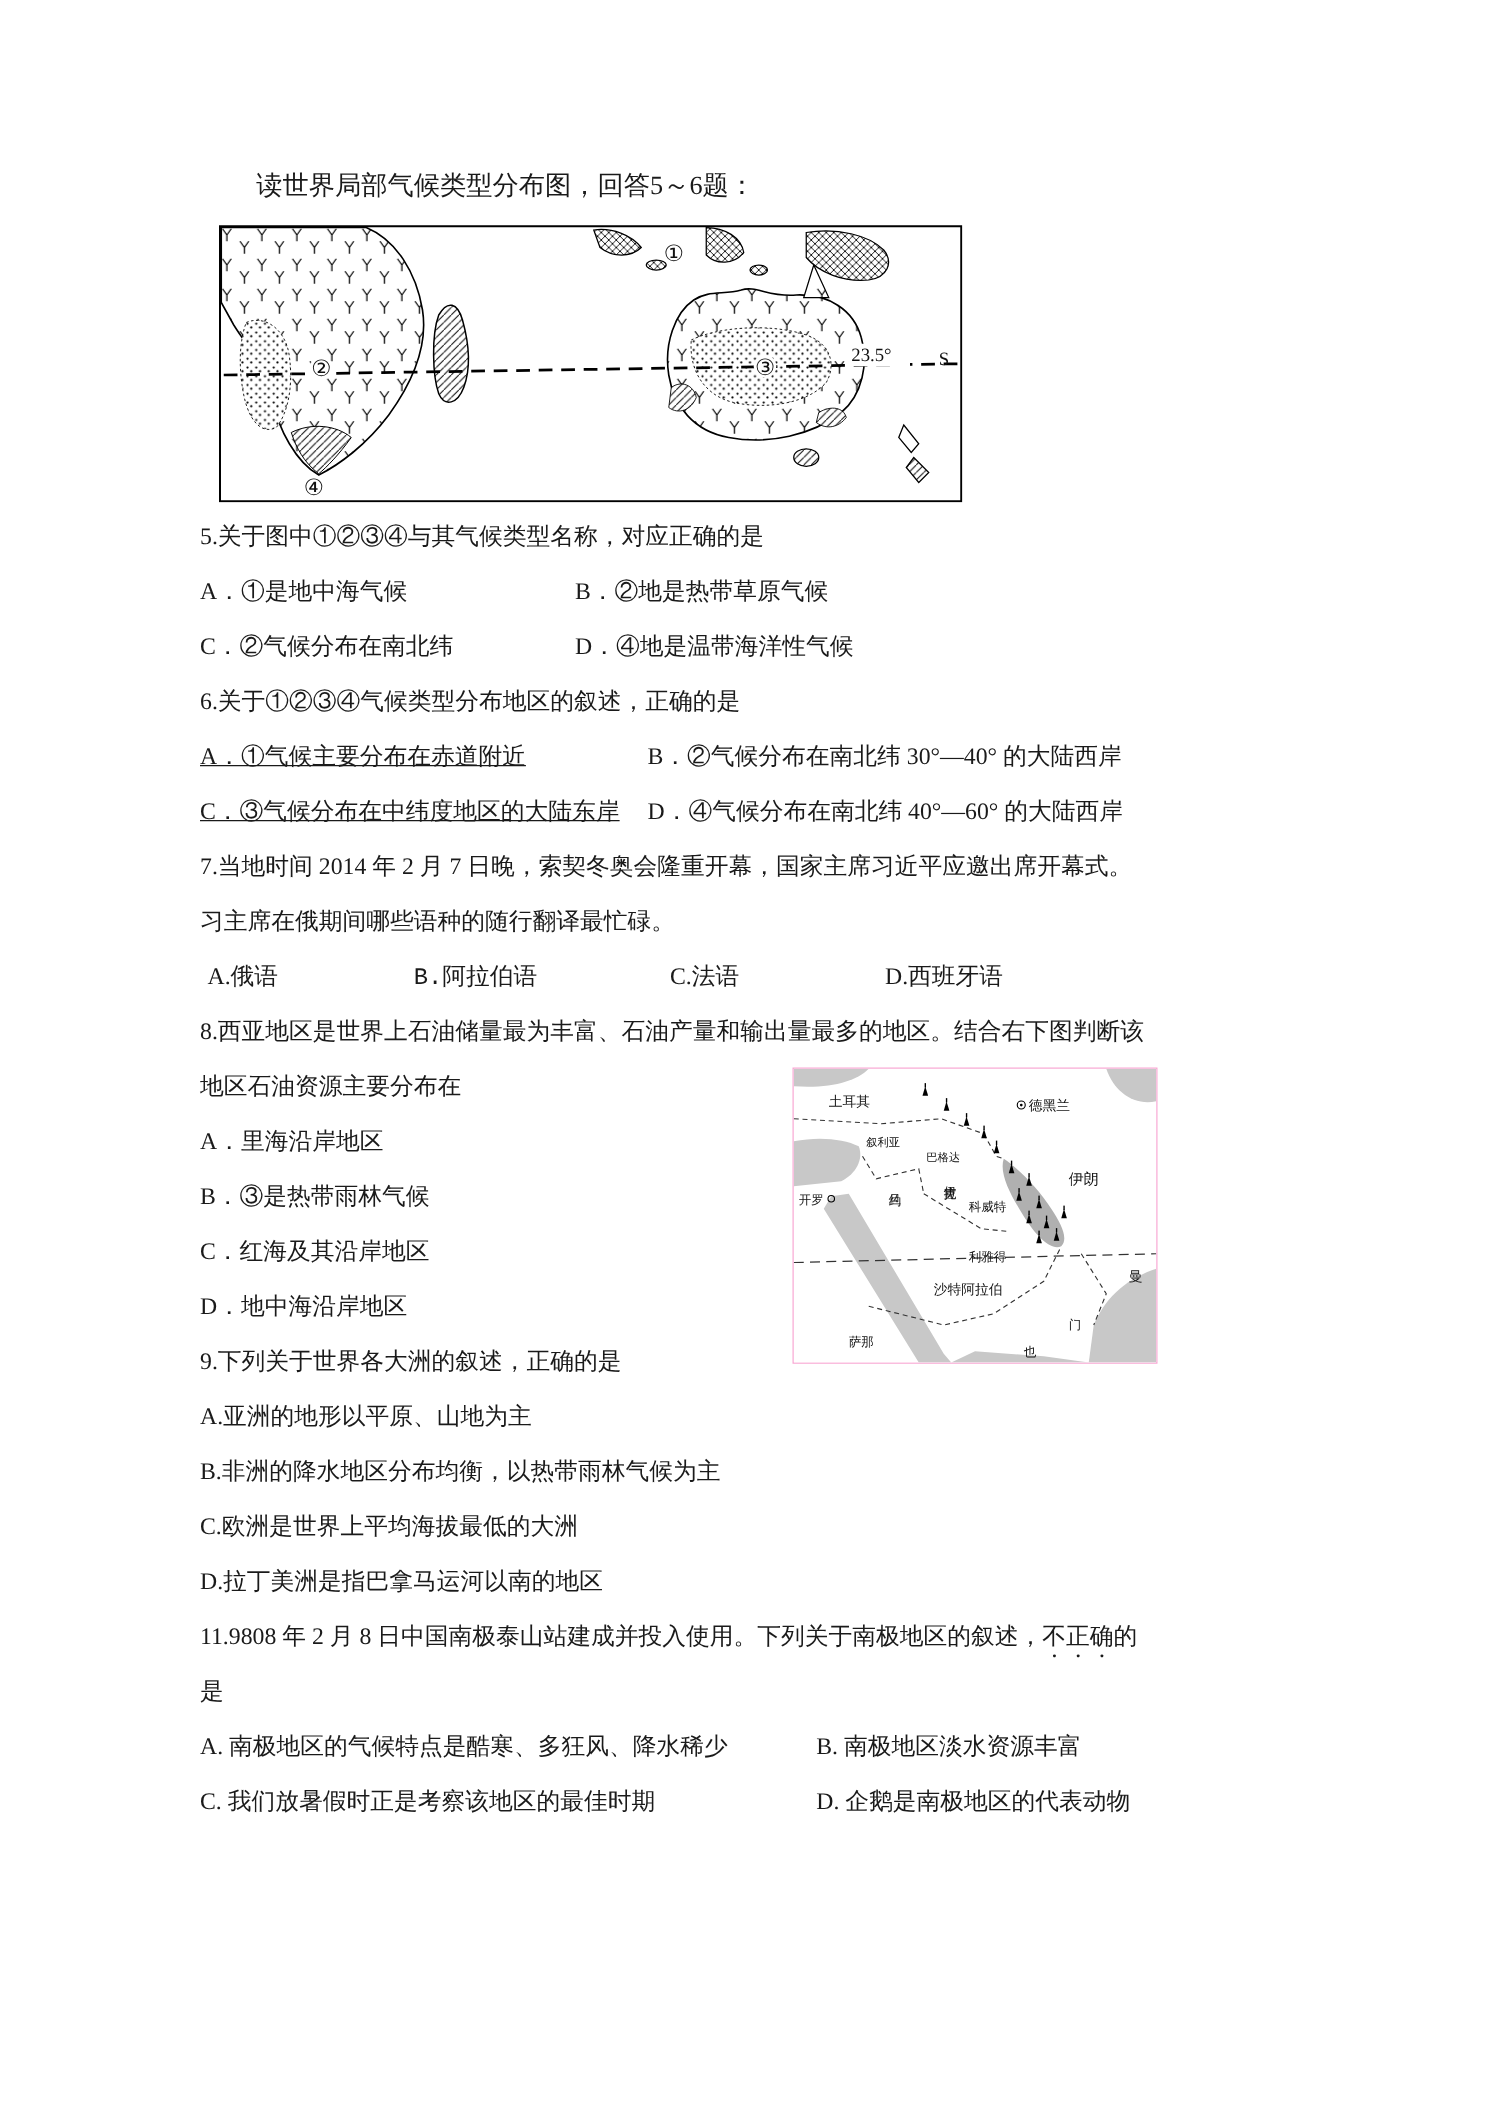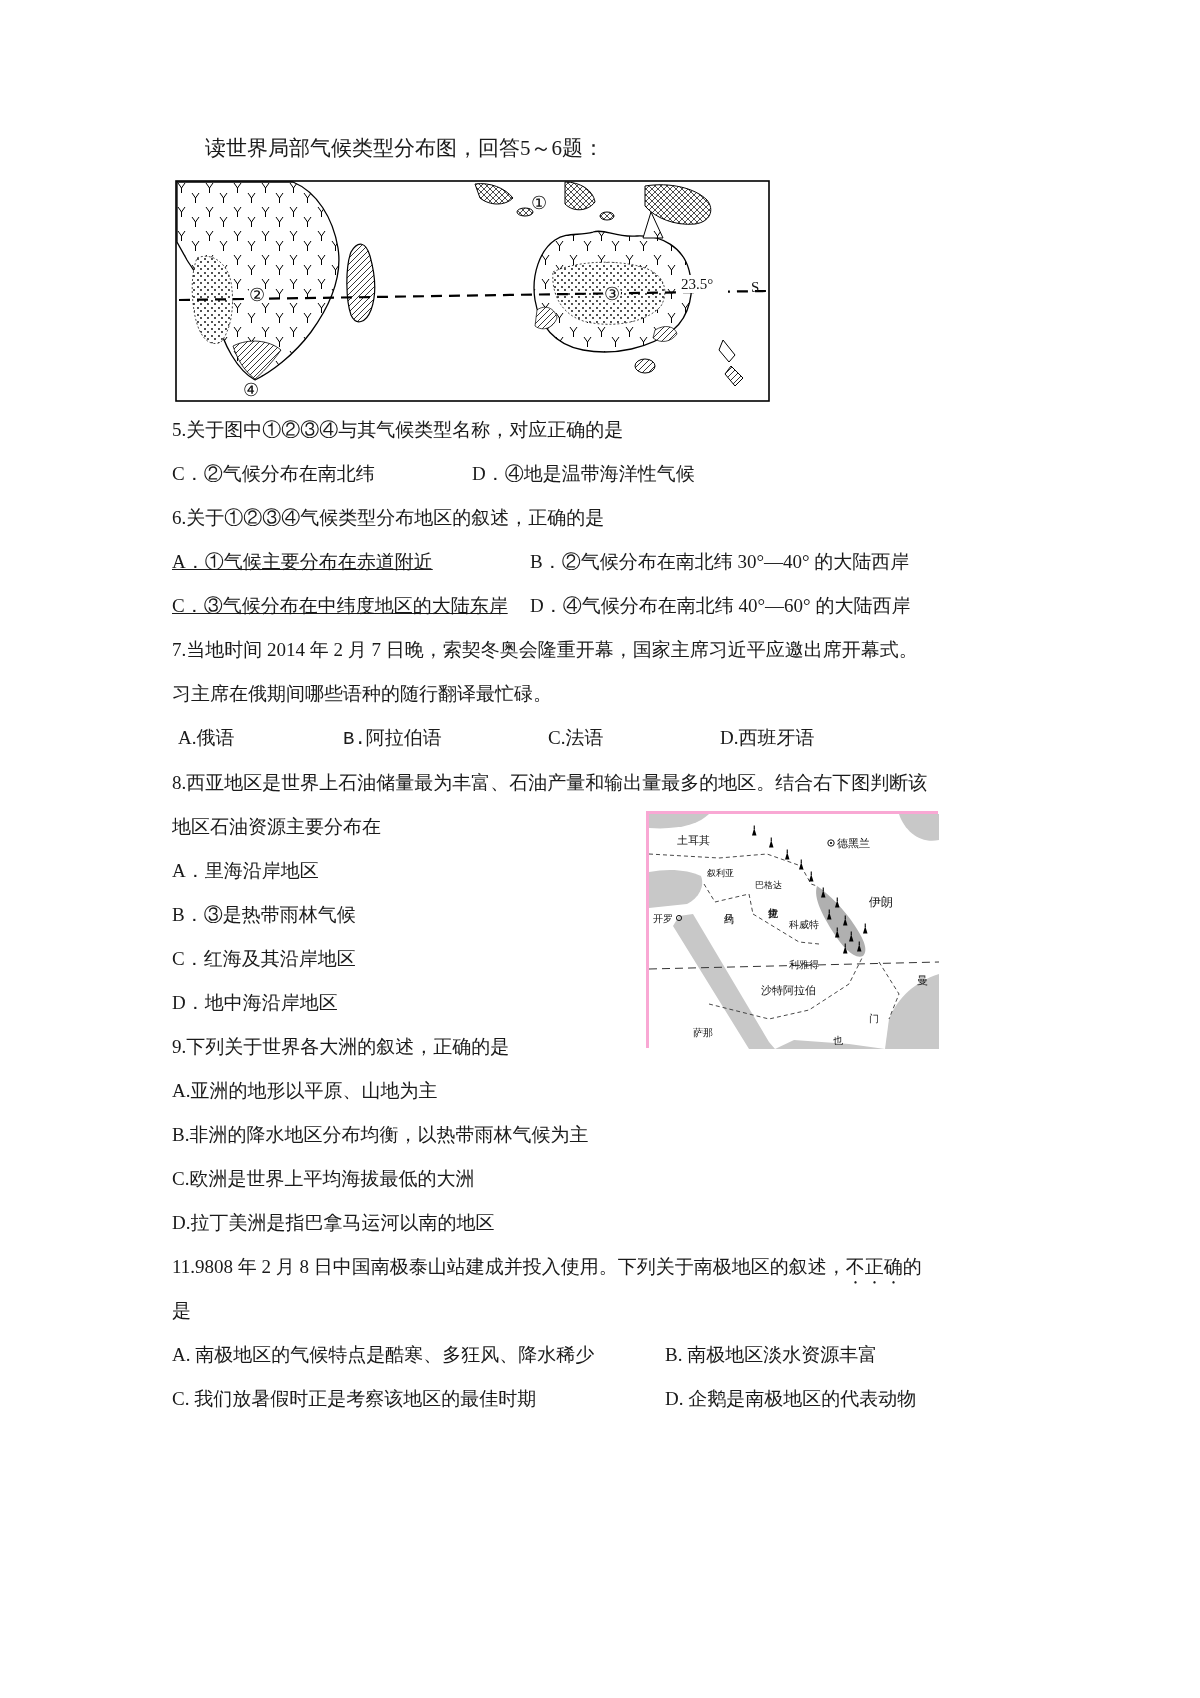--- a/index.html
+++ b/index.html
@@ -5,32 +5,32 @@
   * { margin:0; padding:0; box-sizing:border-box; }
   html,body { background:#ffffff; }
   body {
     width:1200px;
     font-family:"Liberation Serif","DejaVu Serif",serif;
     color:#1a1a1a;
   }
   .page { position:relative; width:965px; height:1698px; background:#fff; overflow:hidden; }
   .intro { position:absolute; top:133px; left:205px; font-size:21px; line-height:30px; white-space:nowrap; }
   .map1 { position:absolute; top:180px; left:175px; }
-  .content { position:absolute; top:408px; left:172px; width:766px; font-size:19px; }
+  .content { position:absolute; top:408px; left:160px; width:766px; font-size:19px; }
   .line { line-height:44px; white-space:nowrap; }
   .c300 { display:inline-block; width:300px; }
   .c358 { display:inline-block; width:358px;text-decoration:underline; }
   .c165 { display:inline-block; width:165px; }
   .c205 { display:inline-block; width:205px;font-family:Liberation Mono, monospace; }
   .c172 { display:inline-block; width:172px; }
   .c493 { display:inline-block; width:493px; }
   .map2wrap {
     float:right; width:292px; height:237px;
     margin:6px 0 10px 12px;
-    border:3px solid #f9a8d4; background:#fff;text-decoration:underline;
+    border:1px solid #f9a8d4; background:#fff;text-decoration:underline;
   }
   .emdots {
     -webkit-text-emphasis:filled dot #1a1a1a;
     -webkit-text-emphasis-position:under right;
     text-emphasis:filled dot #1a1a1a;
     text-emphasis-position:under right;
   }
   svg text { font-family:"Liberation Serif","DejaVu Serif",serif; fill:#111; }
 </style>
 </head>
@@ -101,20 +101,23 @@
     <text x="82" y="121" font-size="18" text-anchor="middle">②</text>
     <circle cx="437" cy="113" r="9" fill="#fff"></circle>
     <text x="437" y="120" font-size="18" text-anchor="middle">③</text>
     <circle cx="76" cy="209" r="9" fill="#fff"></circle>
     <text x="76" y="216" font-size="18" text-anchor="middle">④</text>
   </svg>
 
   <div class="content">
 
     <div class="line">5.关于图中①②③④与其气候类型名称，对应正确的是</div>
+    <div class="line">
+      <span class="c300">A．①是地中海气候</span><span>B．②地是热带草原气候</span>
+    </div>
     <div class="line">
       <span class="c300">C．②气候分布在南北纬</span><span>D．④地是温带海洋性气候</span>
     </div>
 
     <div class="line">6.关于①②③④气候类型分布地区的叙述，正确的是</div>
     <div class="line">
       <span class="c358">A．①气候主要分布在赤道附近</span><span>B．②气候分布在南北纬 30°—40° 的大陆西岸</span>
     </div>
     <div class="line">
       <span class="c358">C．③气候分布在中纬度地区的大陆东岸</span><span>D．④气候分布在南北纬 40°—60° 的大陆西岸</span>

